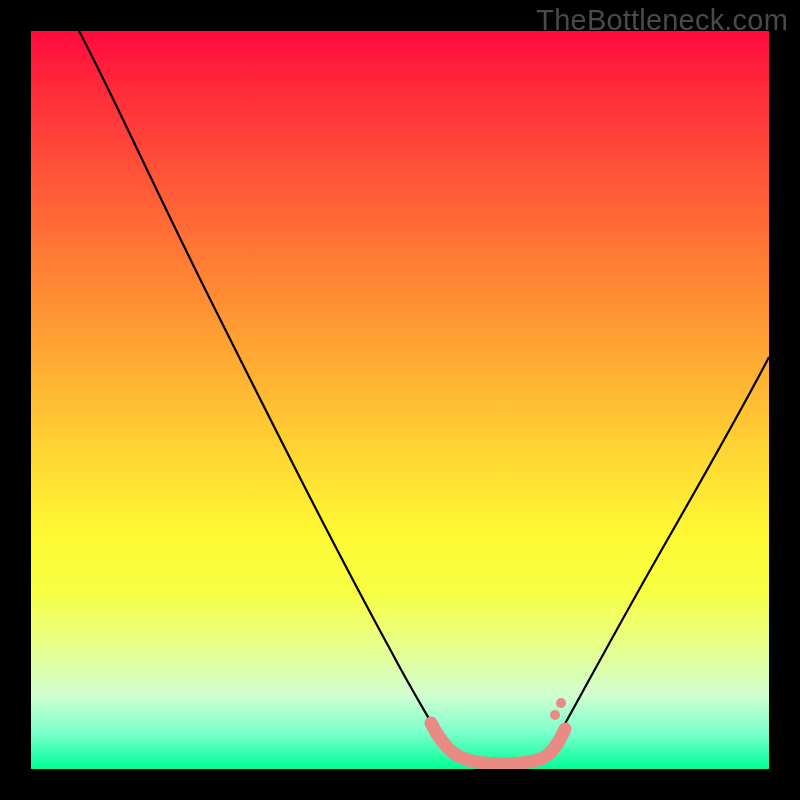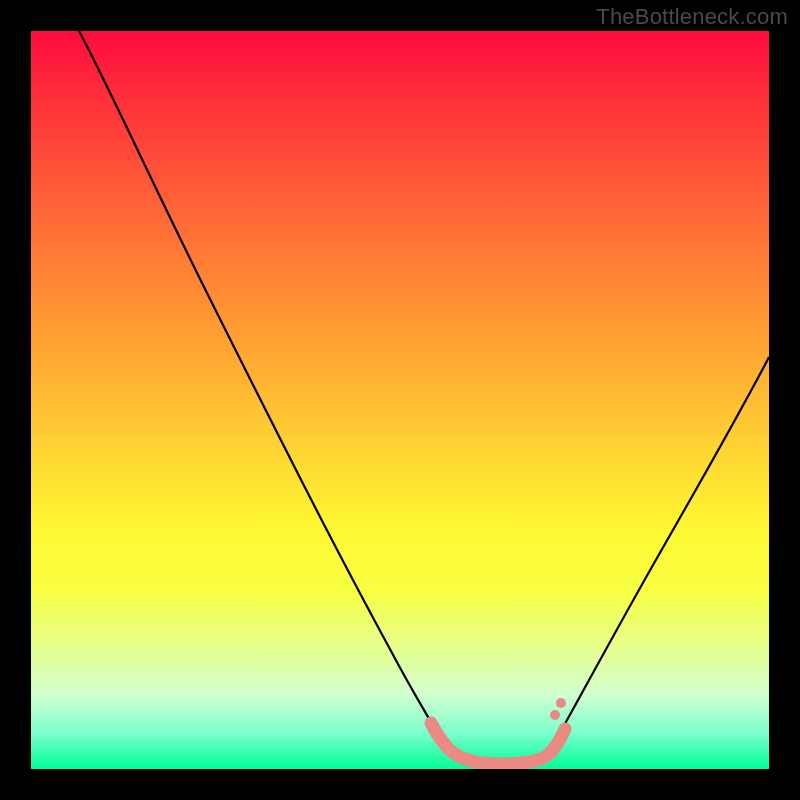--- a/index.html
+++ b/index.html
@@ -14,21 +14,21 @@
   .frame {
     position: relative;
     width: 800px;
     height: 800px;
     background: #000;
   }
   .watermark {
     position: absolute;
     top: 4px;
     right: 12px;
-    font-size: 22px;
+    font-size: 29px;
     font-weight: 500;
     color: #4a4a4a;
     z-index: 20;
     letter-spacing: 0.2px;
   }
   .plot-area {
     position: absolute;
     left: 31px;
     top: 31px;
     width: 738px;

